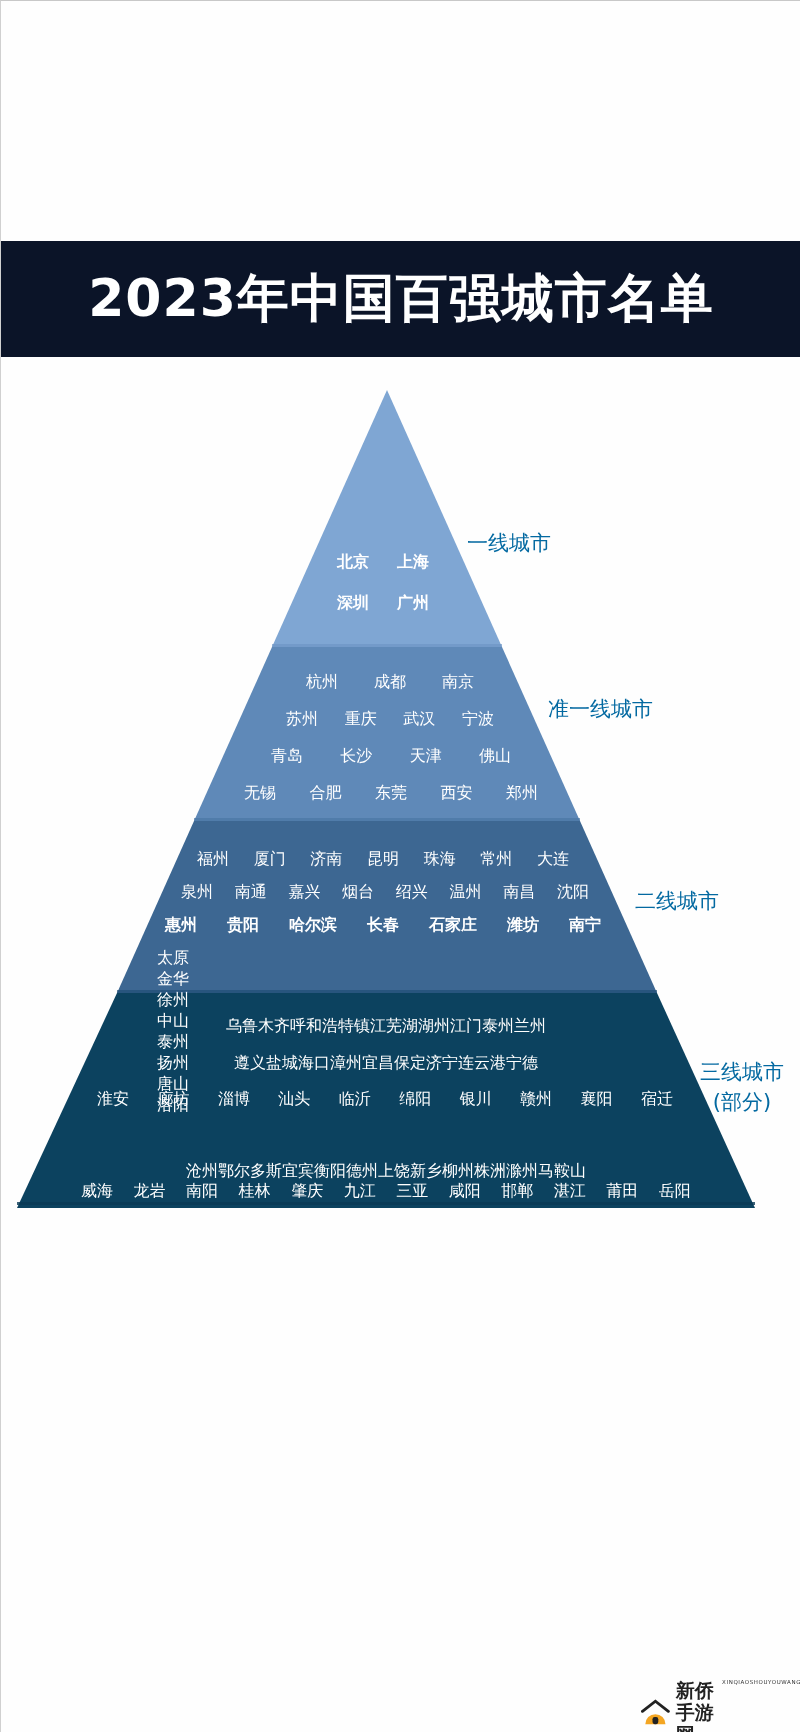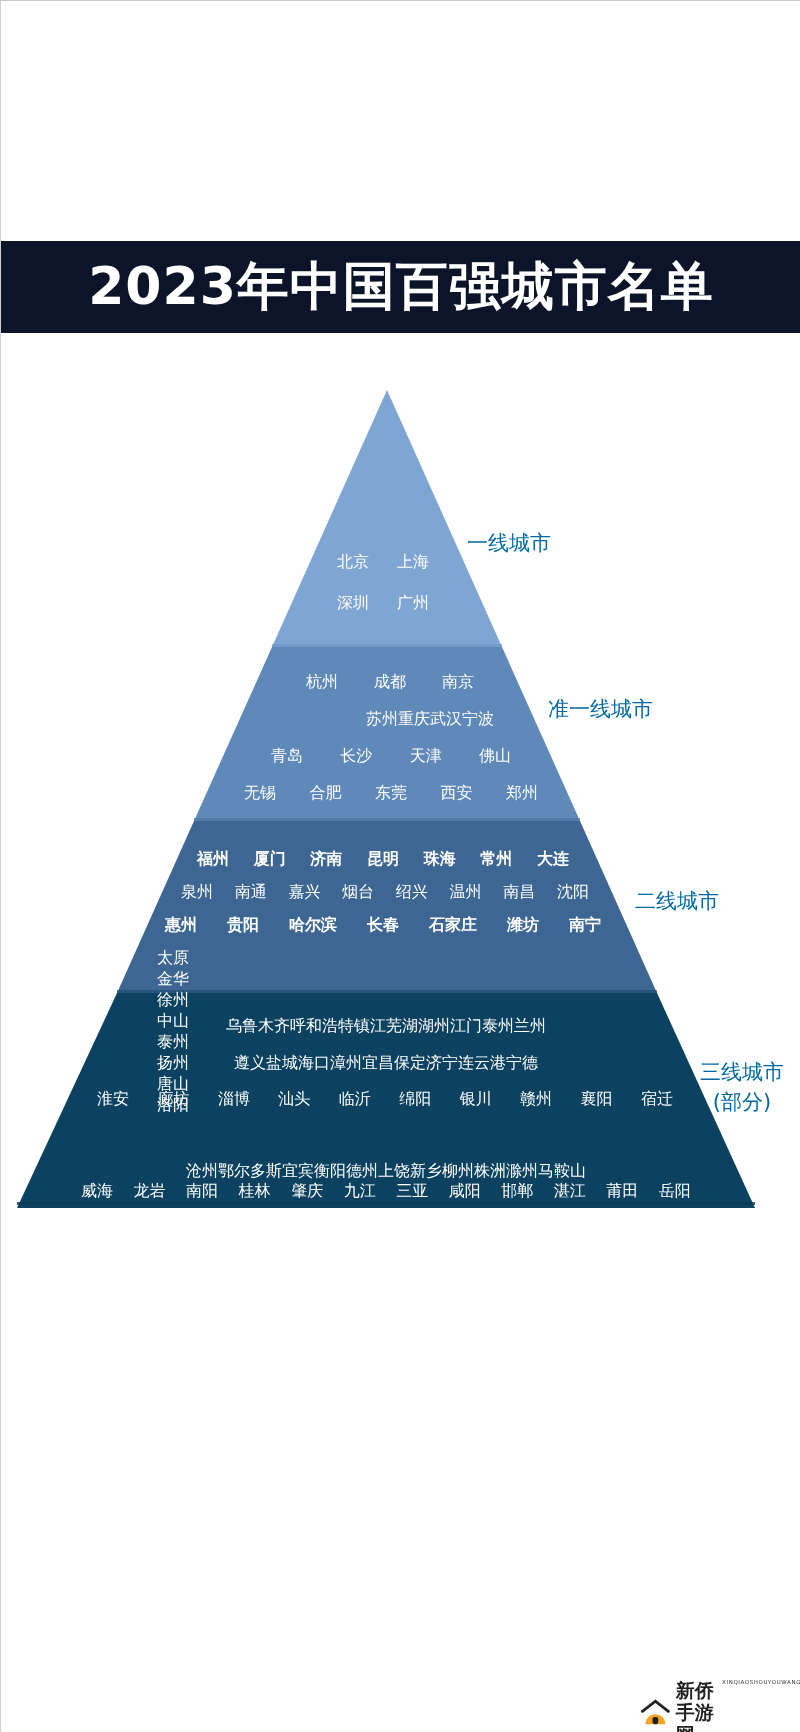--- a/index.html
+++ b/index.html
@@ -5,40 +5,40 @@
   html, body { margin: 0; padding: 0; }
   body {
     width: 800px; height: 1732px; position: relative; overflow: hidden;
     background: #fefefe;
     font-family: "DejaVu Sans", "Liberation Sans", sans-serif;
     border-left: 1px solid #d0d0d0;
     border-top: 1px solid #c8c8c8;
     box-sizing: border-box;
   }
   .title-bar {
-    position: absolute; left: 0; top: 240px; width: 800px; height: 92px;
+    position: absolute; left: 0; top: 240px; width: 800px; height: 116px;
     background: #0b1428;
     display: flex; align-items: center; justify-content: center;
   }
   .title-bar h1 {
     margin: 0; color: #ffffff; font-size: 52px; font-weight: bold;
     letter-spacing: 1px;
     font-family: "DejaVu Sans", sans-serif;
   }
   svg.pyramid { position: absolute; left: 0; top: 0; }
   .tier-text {
     position: absolute; left: 0; width: 800px;
     color: #ffffff;
   }
   .row {
     position: absolute; display: flex; justify-content: center;
     font-size: 16px; white-space: nowrap;
   }
   .row span { display: inline-block; }
-  .t1 .row { font-weight: normal; font-size: 16px; }
+  .t1 .row { font-weight: bold; font-size: 16px; }
   .label {
     position: absolute; color: #0369a1; font-size: 21px;
     text-align: center; line-height: 30px;
   }
   .watermark {
     position: absolute; left: 640px; top: 1690px; width: 160px; height: 42px;
     display: flex; align-items: center;
   }
   .wm-text { display: flex; flex-direction: row; margin-left: 6px; }
   .wm-cn { font-size: 19px; font-weight: bold; color: #222; font-family: "DejaVu Serif", serif; line-height: 22px; }
@@ -72,21 +72,21 @@
     <span>广州</span>
   </div>
 </div>
 
 <div class="tier-text t2">
   <div class="row" style="top:671px;left:305px;width:168px;justify-content:space-between;">
     <span>杭州</span>
     <span>成都</span>
     <span>南京</span>
   </div>
-  <div class="row" style="top:708px;left:285px;width:208px;justify-content:flex-end;">
+  <div class="row" style="top:708px;left:285px;width:208px;justify-content:space-between;">
     <span>苏州</span>
     <span>重庆</span>
     <span>武汉</span>
     <span>宁波</span>
   </div>
   <div class="row" style="top:745px;left:270px;width:240px;justify-content:space-between;">
     <span>青岛</span>
     <span>长沙</span>
     <span>天津</span>
     <span>佛山</span>
@@ -94,21 +94,21 @@
   <div class="row" style="top:782px;left:243px;width:294px;justify-content:space-between;">
     <span>无锡</span>
     <span>合肥</span>
     <span>东莞</span>
     <span>西安</span>
     <span>郑州</span>
   </div>
 </div>
 
 <div class="tier-text t3">
-  <div class="row" style="top:848px;left:196px;width:372px;justify-content:space-between;font-weight:bold;">
+  <div class="row" style="top:848px;left:196px;width:372px;justify-content:space-between;">
     <span>福州</span>
     <span>厦门</span>
     <span>济南</span>
     <span>昆明</span>
     <span>珠海</span>
     <span>常州</span>
     <span>大连</span>
   </div>
   <div class="row" style="top:881px;left:180px;width:408px;justify-content:space-between;">
     <span>泉州</span>

